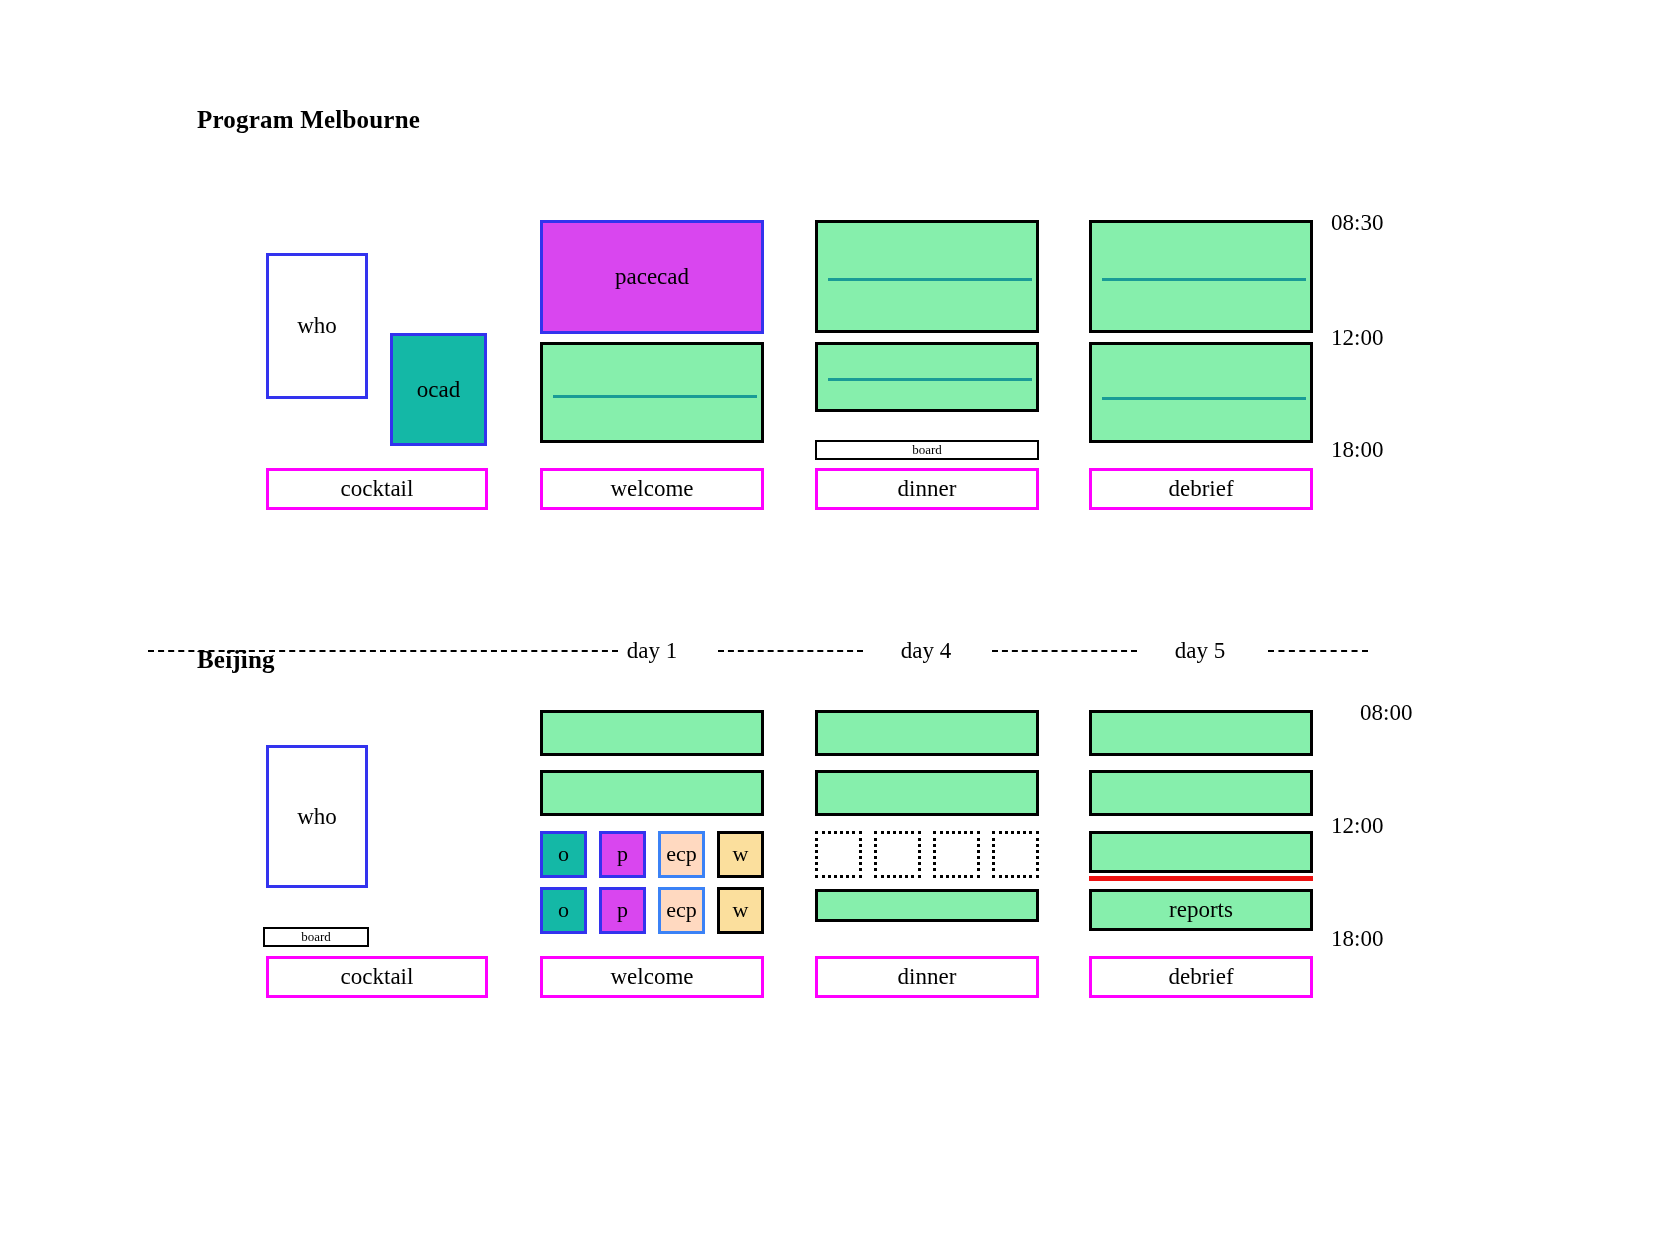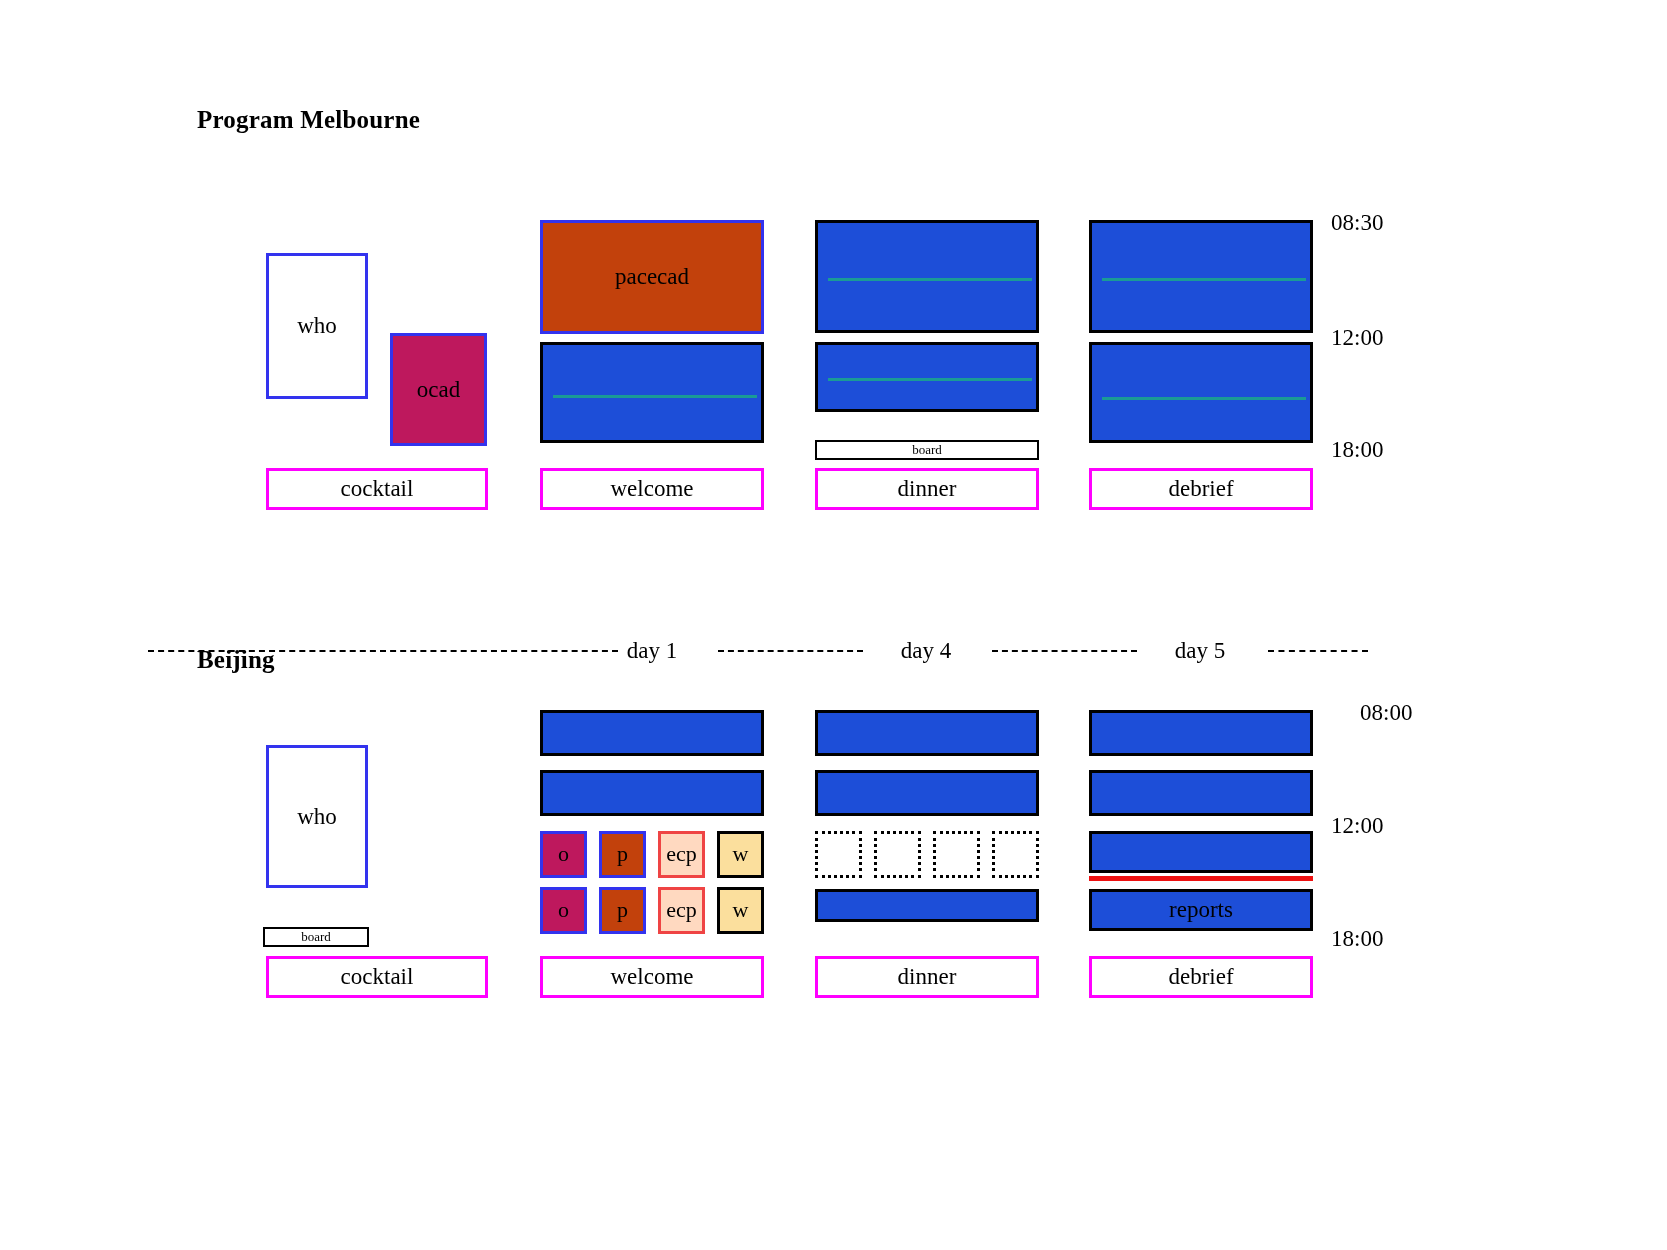--- a/index.html
+++ b/index.html
@@ -40,28 +40,28 @@
     line-height: 1.1;
   }
   .blk-sm { font-size: 22px; }
   .blk-tiny { font-size: 13px; margin-top: 16px; }
 
   
   .bd-blue   { border: 3px solid #3333ee; }
   .bd-black  { border: 3px solid #000000; }
   .bd-black2 { border: 2px solid #000000; }
   .bd-magenta{ border: 3px solid #ff00ff; }
-  .bd-red    { border: 3px solid #ef4444; justify-content: center; }
+  .bd-red    { border: 3px solid #3b82f6; justify-content: center; }
   .bd-dotted { border: 3px dotted #000000; }
 
   
   .fill-white  { background: #ffffff; }
-  .fill-yellow { background: #be185d; }
-  .fill-cyan   { background: #c2410c; }
-  .fill-green  { background: #1d4ed8; }
+  .fill-yellow { background: #14b8a6; }
+  .fill-cyan   { background: #d946ef; }
+  .fill-green  { background: #86efac; }
   .fill-peach  { background: #ffd9c0; }
   .fill-tan    { background: #fbdf9d; }
 
   
   .teal-rule {
     position: absolute;
     height: 3px;
     background: #1a9b96;
   }
   .red-rule {

